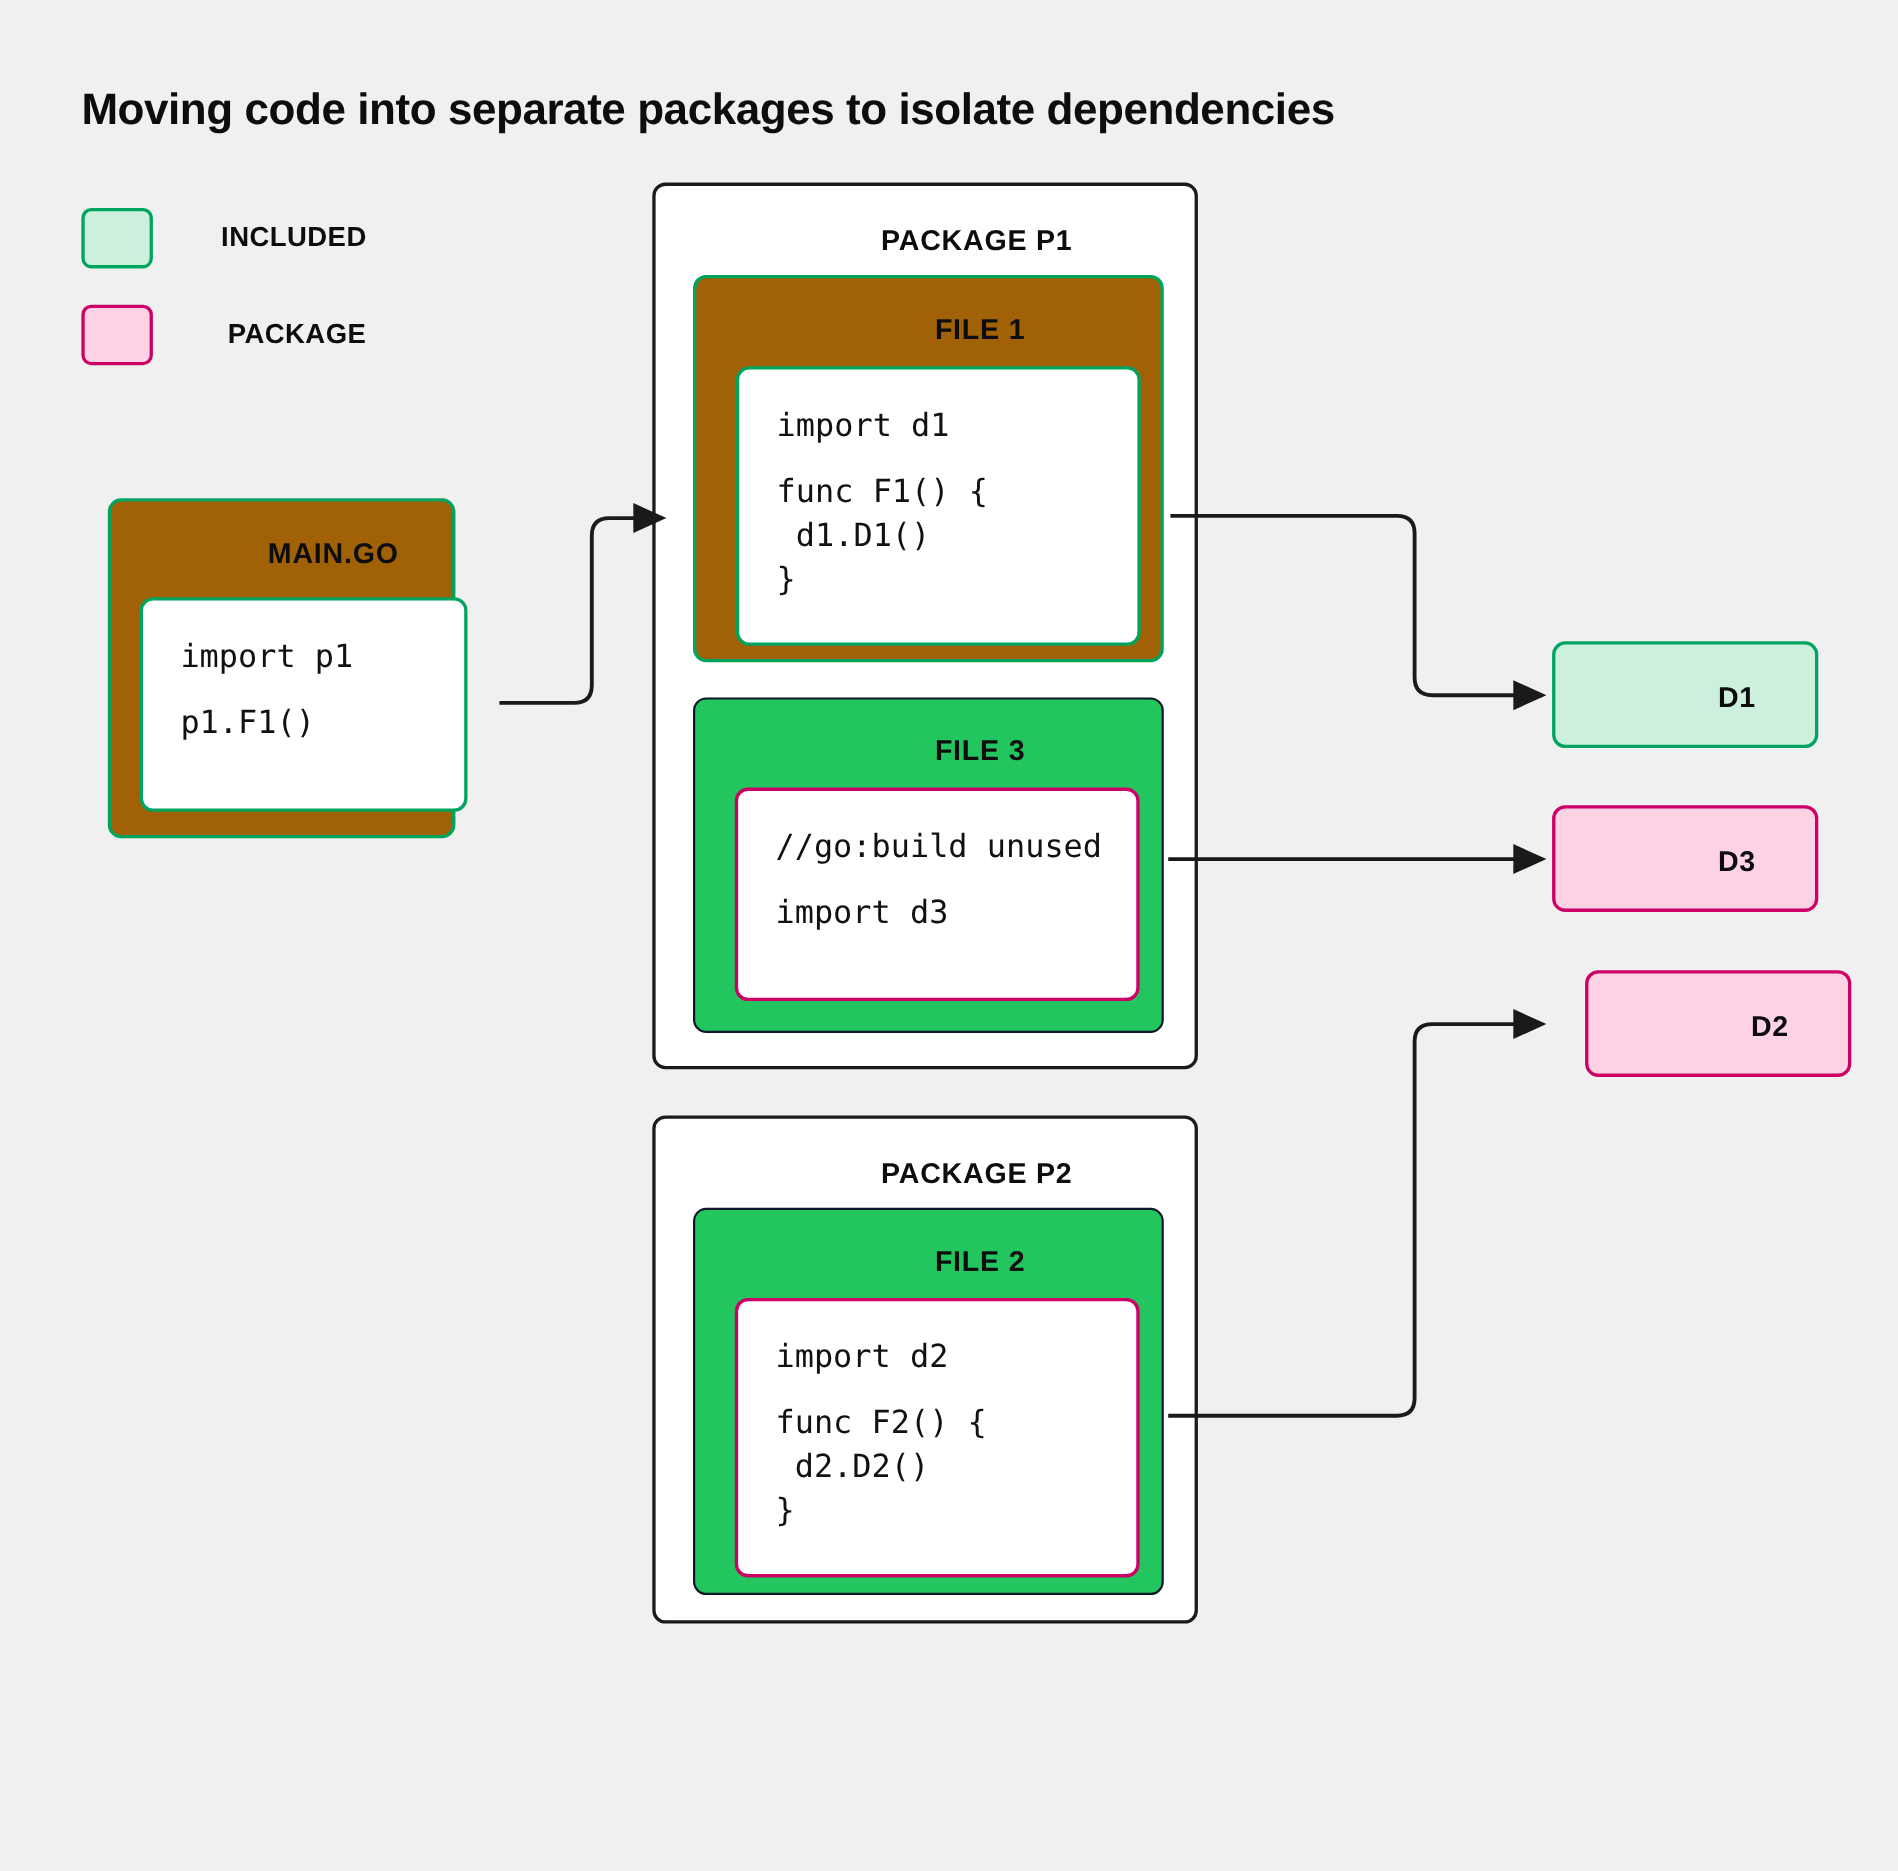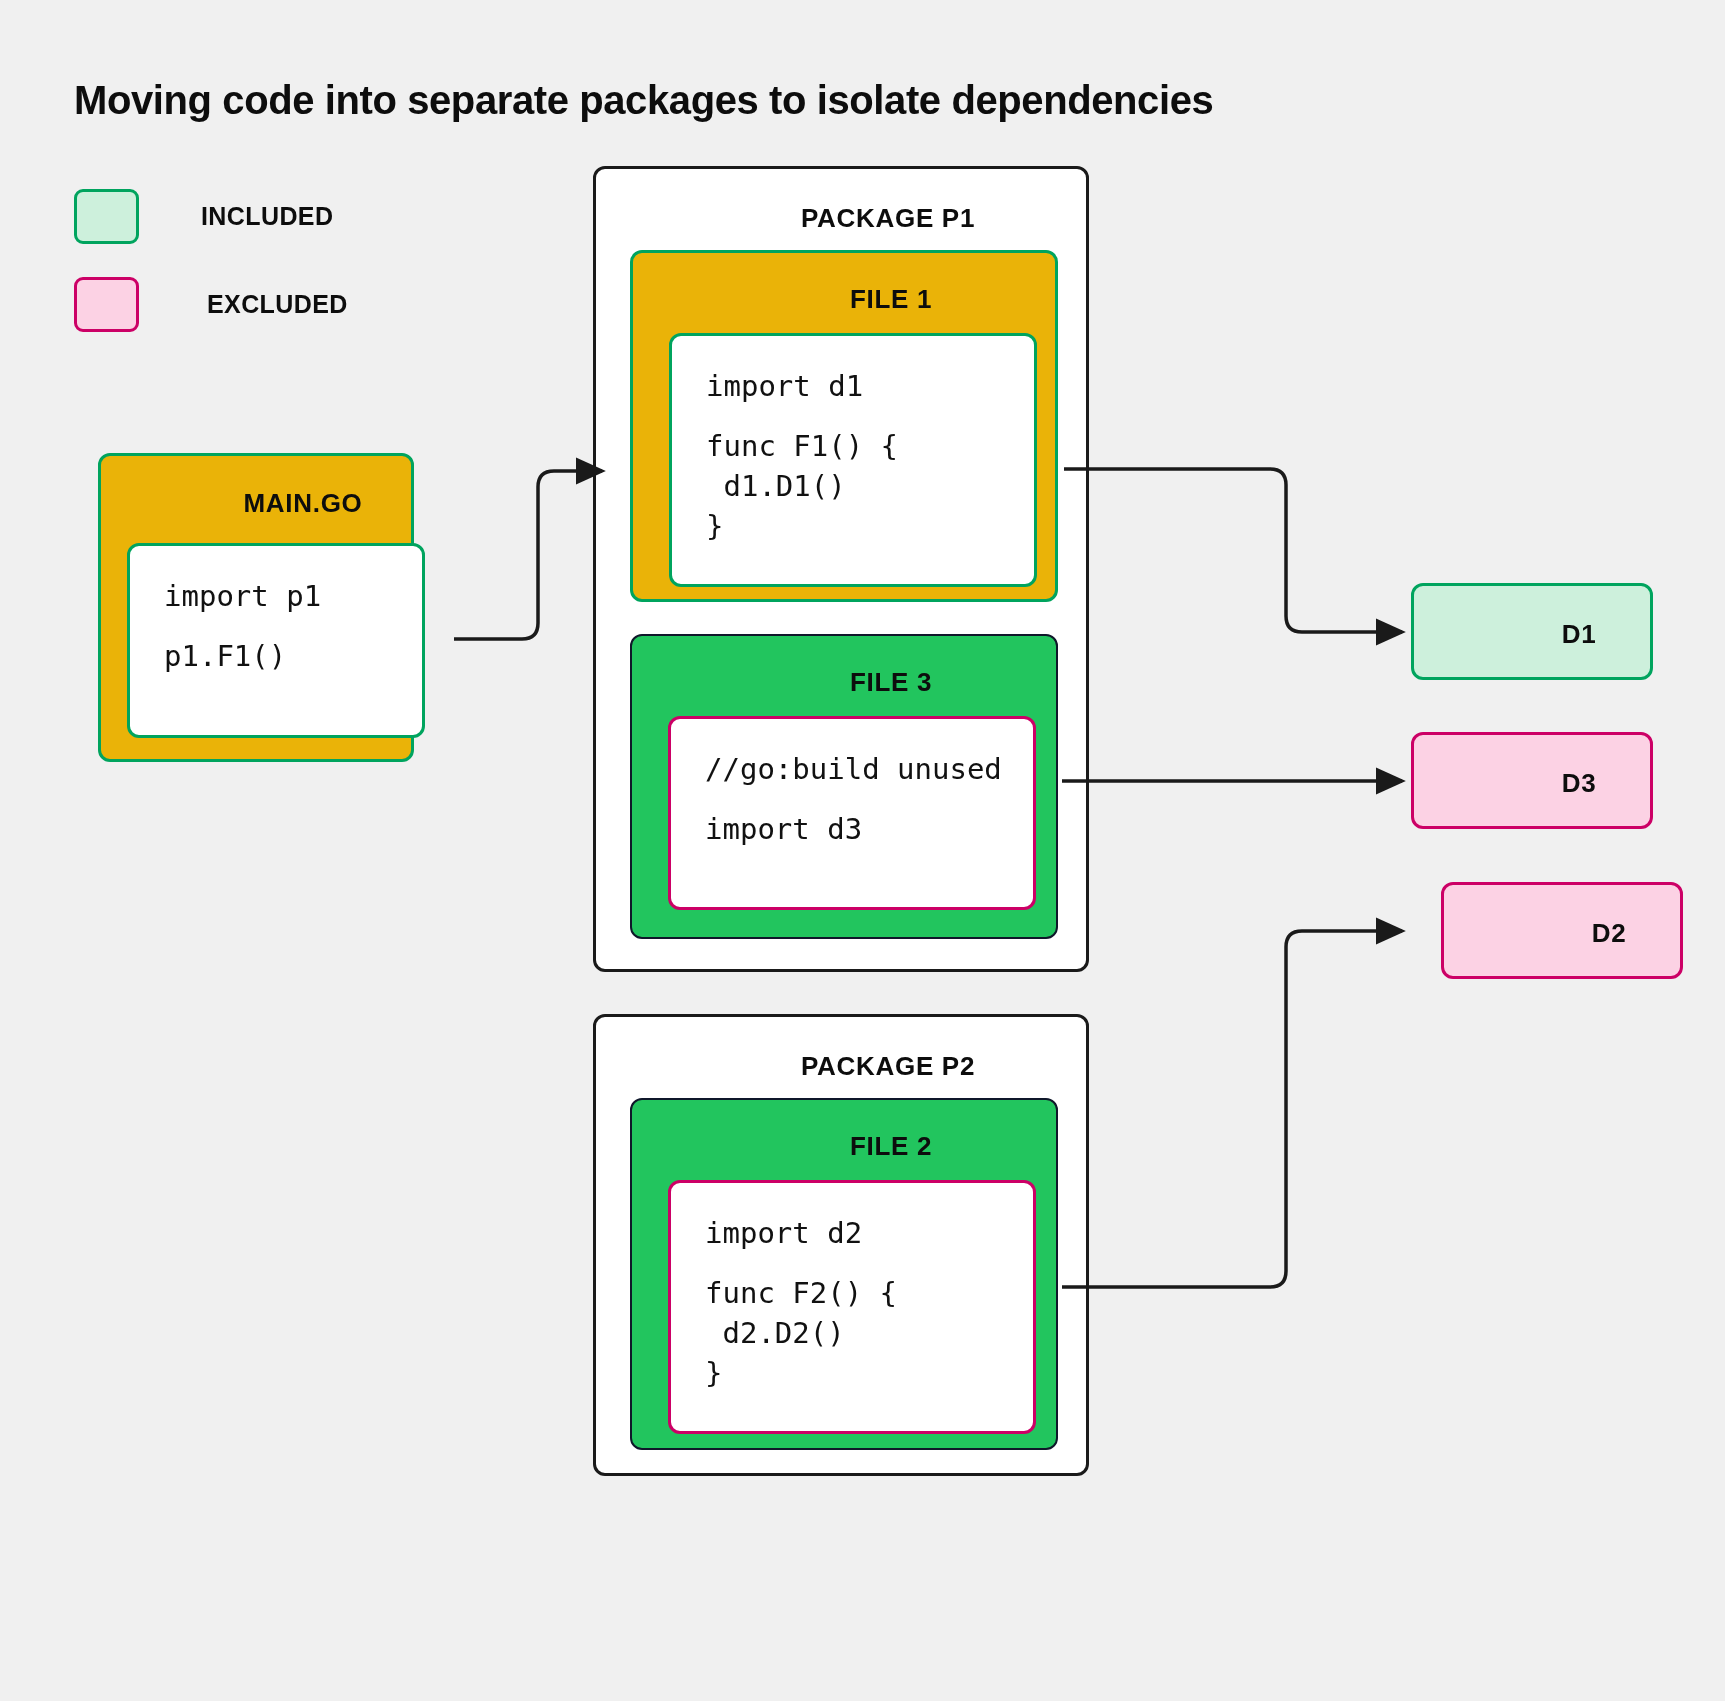--- a/index.html
+++ b/index.html
@@ -71,21 +71,21 @@
     position: absolute;
     box-sizing: border-box;
     padding-left: 47px;
   }
   .outer-pkg {
     background: #ffffff;
     border: 3px solid #1a1a1a;
     border-radius: 12px;
   }
   .file-green {
-    background: #eab308;
+    background: #a16207;
     border: 3px solid #00a45e;
     border-radius: 12px;
   }
   .file-pink {
     background: #22c55e;
     border: 2px solid #0f172a;
     border-radius: 12px;
   }
   .code-green {
     background: #ffffff;
@@ -154,21 +154,21 @@
 
 <div id="diagram-title">Moving code into separate packages to isolate dependencies</div>
 
 <div id="legend">
   <div class="legend-row" id="legend-row-included">
     <div class="legend-swatch sw-included"></div>
     <div class="legend-label">INCLUDED</div>
   </div>
   <div class="legend-row" id="legend-row-excluded">
     <div class="legend-swatch sw-excluded"></div>
-    <div class="legend-label">EXCLUDED</div>
+    <div class="legend-label">PACKAGE</div>
   </div>
 </div>
 
 <div class="box file-green" style="left:98px; top:453px; width:316px; height:309px;">
   <div class="box-heading" style="top:32px;">MAIN.GO</div>
   <div class="box cod
 e-green code-green" style="left:26px; top:87px; width:298px; height:195px;">
     <div class="code-block"><span>import p1</span><span class="code-gap"></span><span>p1.F1()</span></div>
   </div>
 </div>

